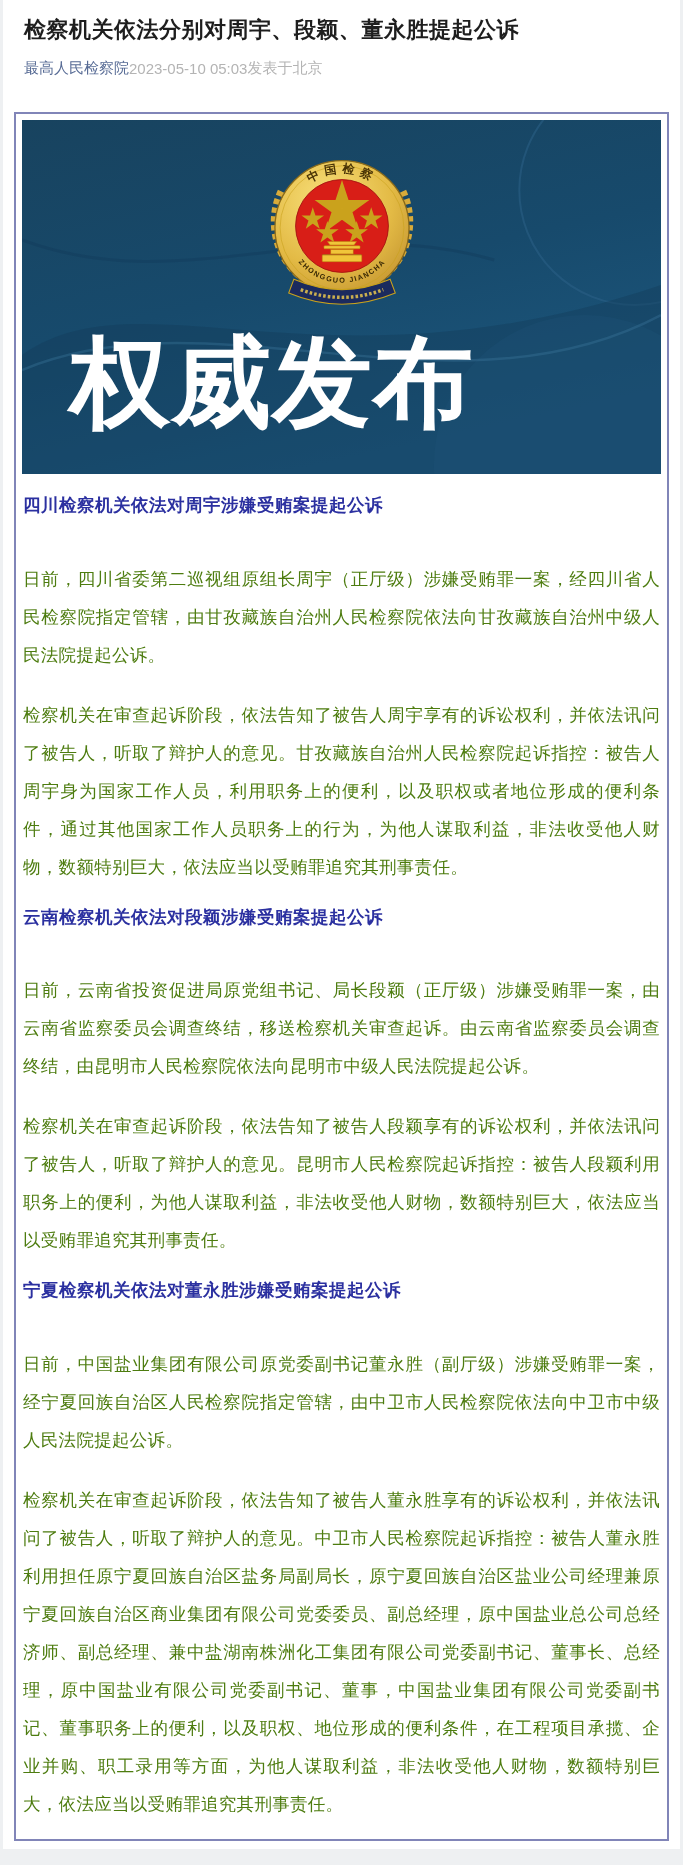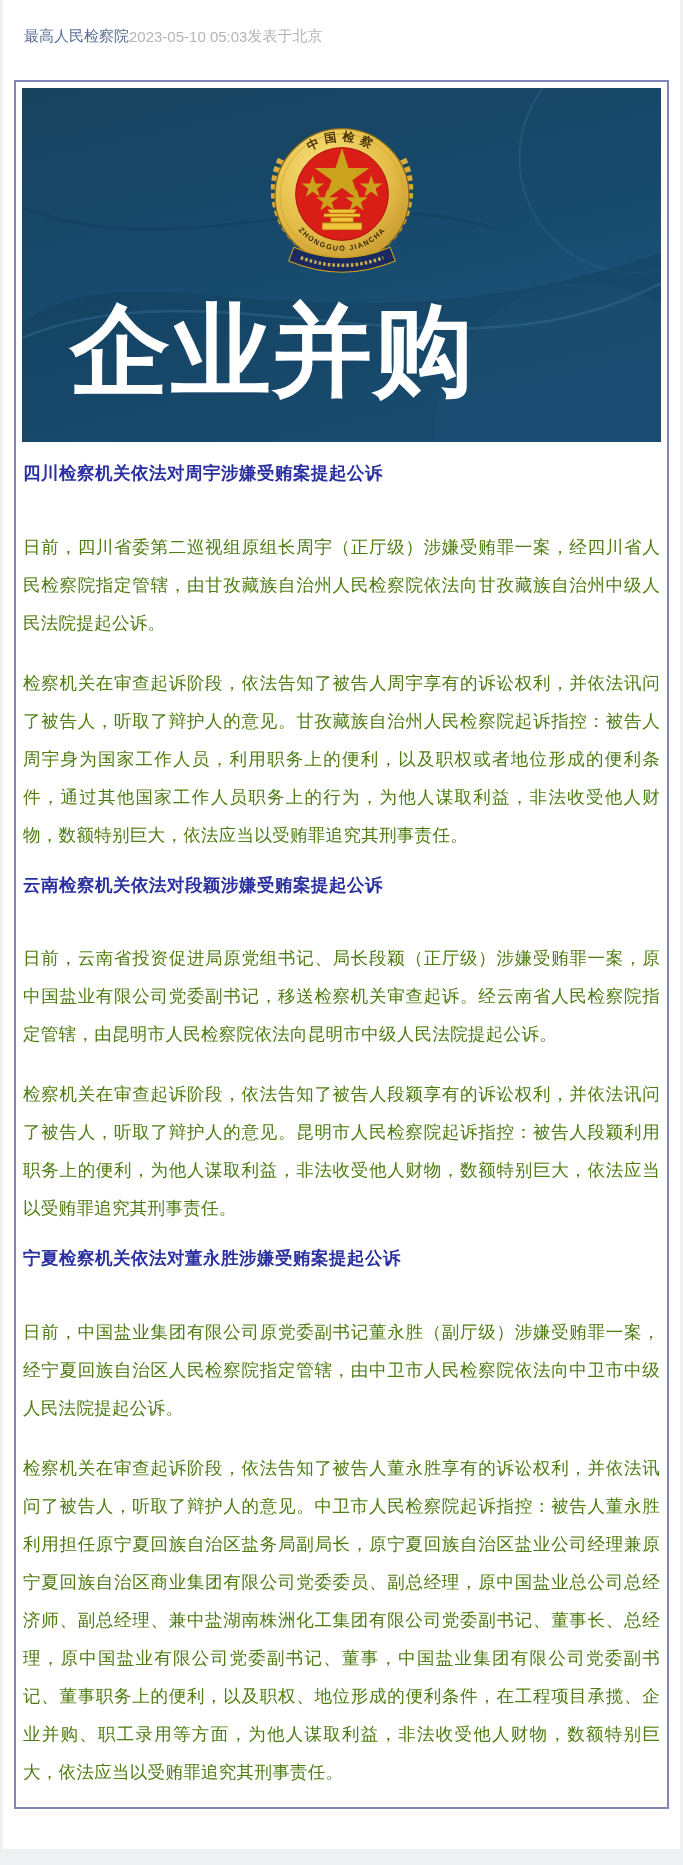--- a/index.html
+++ b/index.html
@@ -90,20 +90,21 @@
     letter-spacing:0.3px;
   }
   .section p:first-of-type{margin-top:42px;}
 </style>
 </head>
 <body>
 
 <div class="page">
 
   <header class="article-header">
+    <h1 class="article-title">检察机关依法分别对周宇、段颖、董永胜提起公诉</h1>
     <div class="article-meta">
       <a class="source-link">最高人民检察院</a>
       <span>2023-05-10 05:03</span>
       <span>发表于北京</span>
     </div>
   </header>
 
   <div class="content-box">
 
     <div class="banner">
@@ -167,32 +168,32 @@
             <path d="M -23 31.5 L 23 31.5" stroke="#8a6a1a"></path>
           </g>
 
           <g>
             <path d="M -56 60 Q 0 84 56 60 L 62 76 Q 0 102 -62 76 Z" fill="#1b2a5e" stroke="#caa21c" stroke-width="1.2"></path>
             <path d="M -48 72 Q 0 90 48 72" fill="none" stroke="#e8c64e" stroke-width="4" stroke-dasharray="3 2.4" opacity="0.85"></path>
           </g>
         </svg>
       </div>
 
-      <div class="banner-headline">企业并购</div>
+      <div class="banner-headline">权威发布</div>
     </div>
 
     <section class="section">
       <h2 class="section-heading">四川检察机关依法对周宇涉嫌受贿案提起公诉</h2>
       <p>日前，四川省委第二巡视组原组长周宇（正厅级）涉嫌受贿罪一案，经四川省人民检察院指定管辖，由甘孜藏族自治州人民检察院依法向甘孜藏族自治州中级人民法院提起公诉。</p>
       <p>检察机关在审查起诉阶段，依法告知了被告人周宇享有的诉讼权利，并依法讯问了被告人，听取了辩护人的意见。甘孜藏族自治州人民检察院起诉指控：被告人周宇身为国家工作人员，利用职务上的便利，以及职权或者地位形成的便利条件，通过其他国家工作人员职务上的行为，为他人谋取利益，非法收受他人财物，数额特别巨大，依法应当以受贿罪追究其刑事责任。</p>
     </section>
 
     <section class="section">
       <h2 class="section-heading">云南检察机关依法对段颖涉嫌受贿案提起公诉</h2>
-      <p>日前，云南省投资促进局原党组书记、局长段颖（正厅级）涉嫌受贿罪一案，原中国盐业有限公司党委副书记，移送检察机关审查起诉。经云南省人民检察院指定管辖，由昆明市人民检察院依法向昆明市中级人民法院提起公诉。</p>
+      <p>日前，云南省投资促进局原党组书记、局长段颖（正厅级）涉嫌受贿罪一案，由云南省监察委员会调查终结，移送检察机关审查起诉。由云南省监察委员会调查终结，由昆明市人民检察院依法向昆明市中级人民法院提起公诉。</p>
       <p>检察机关在审查起诉阶段，依法告知了被告人段颖享有的诉讼权利，并依法讯问了被告人，听取了辩护人的意见。昆明市人民检察院起诉指控：被告人段颖利用职务上的便利，为他人谋取利益，非法收受他人财物，数额特别巨大，依法应当以受贿罪追究其刑事责任。</p>
     </section>
 
     <section class="section">
       <h2 class="section-heading">宁夏检察机关依法对董永胜涉嫌受贿案提起公诉</h2>
       <p>日前，中国盐业集团有限公司原党委副书记董永胜（副厅级）涉嫌受贿罪一案，经宁夏回族自治区人民检察院指定管辖，由中卫市人民检察院依法向中卫市中级人民法院提起公诉。</p>
       <p>检察机关在审查起诉阶段，依法告知了被告人董永胜享有的诉讼权利，并依法讯问了被告人，听取了辩护人的意见。中卫市人民检察院起诉指控：被告人董永胜利用担任原宁夏回族自治区盐务局副局长，原宁夏回族自治区盐业公司经理兼原宁夏回族自治区商业集团有限公司党委委员、副总经理，原中国盐业总公司总经济师、副总经理、兼中盐湖南株洲化工集团有限公司党委副书记、董事长、总经理，原中国盐业有限公司党委副书记、董事，中国盐业集团有限公司党委副书记、董事职务上的便利，以及职权、地位形成的便利条件，在工程项目承揽、企业并购、职工录用等方面，为他人谋取利益，非法收受他人财物，数额特别巨大，依法应当以受贿罪追究其刑事责任。</p>
     </section>
 
   </div>

